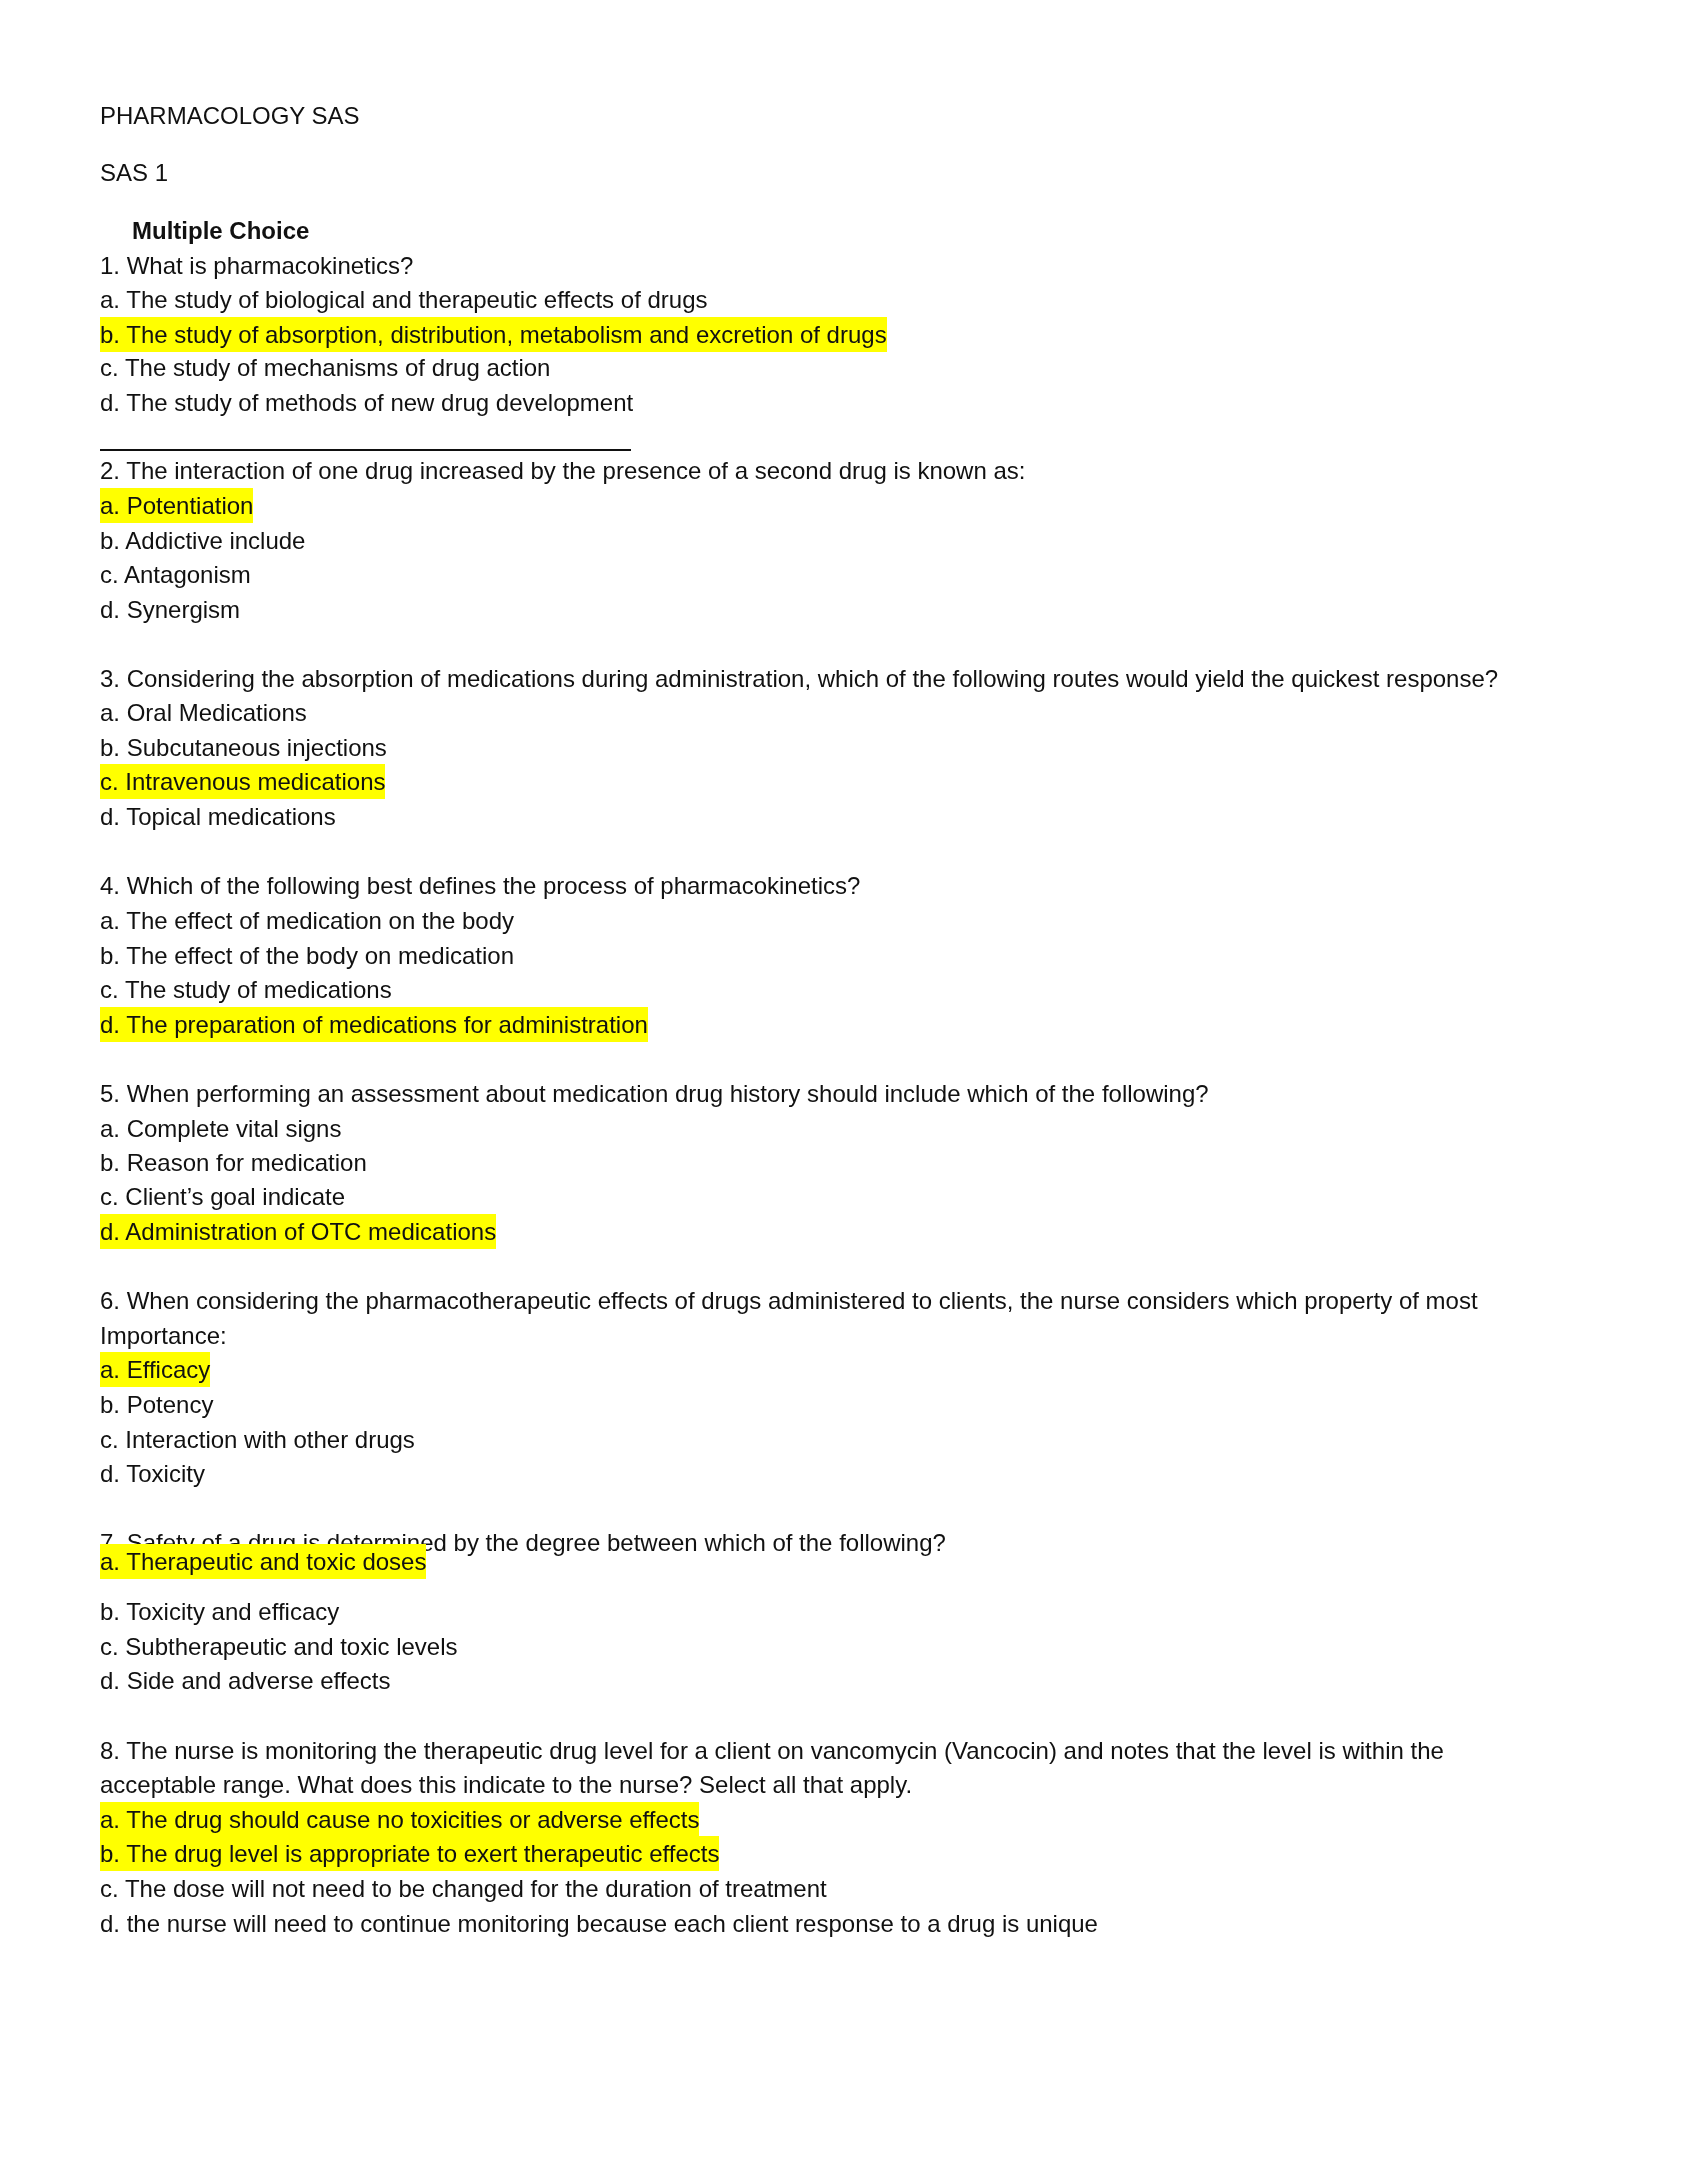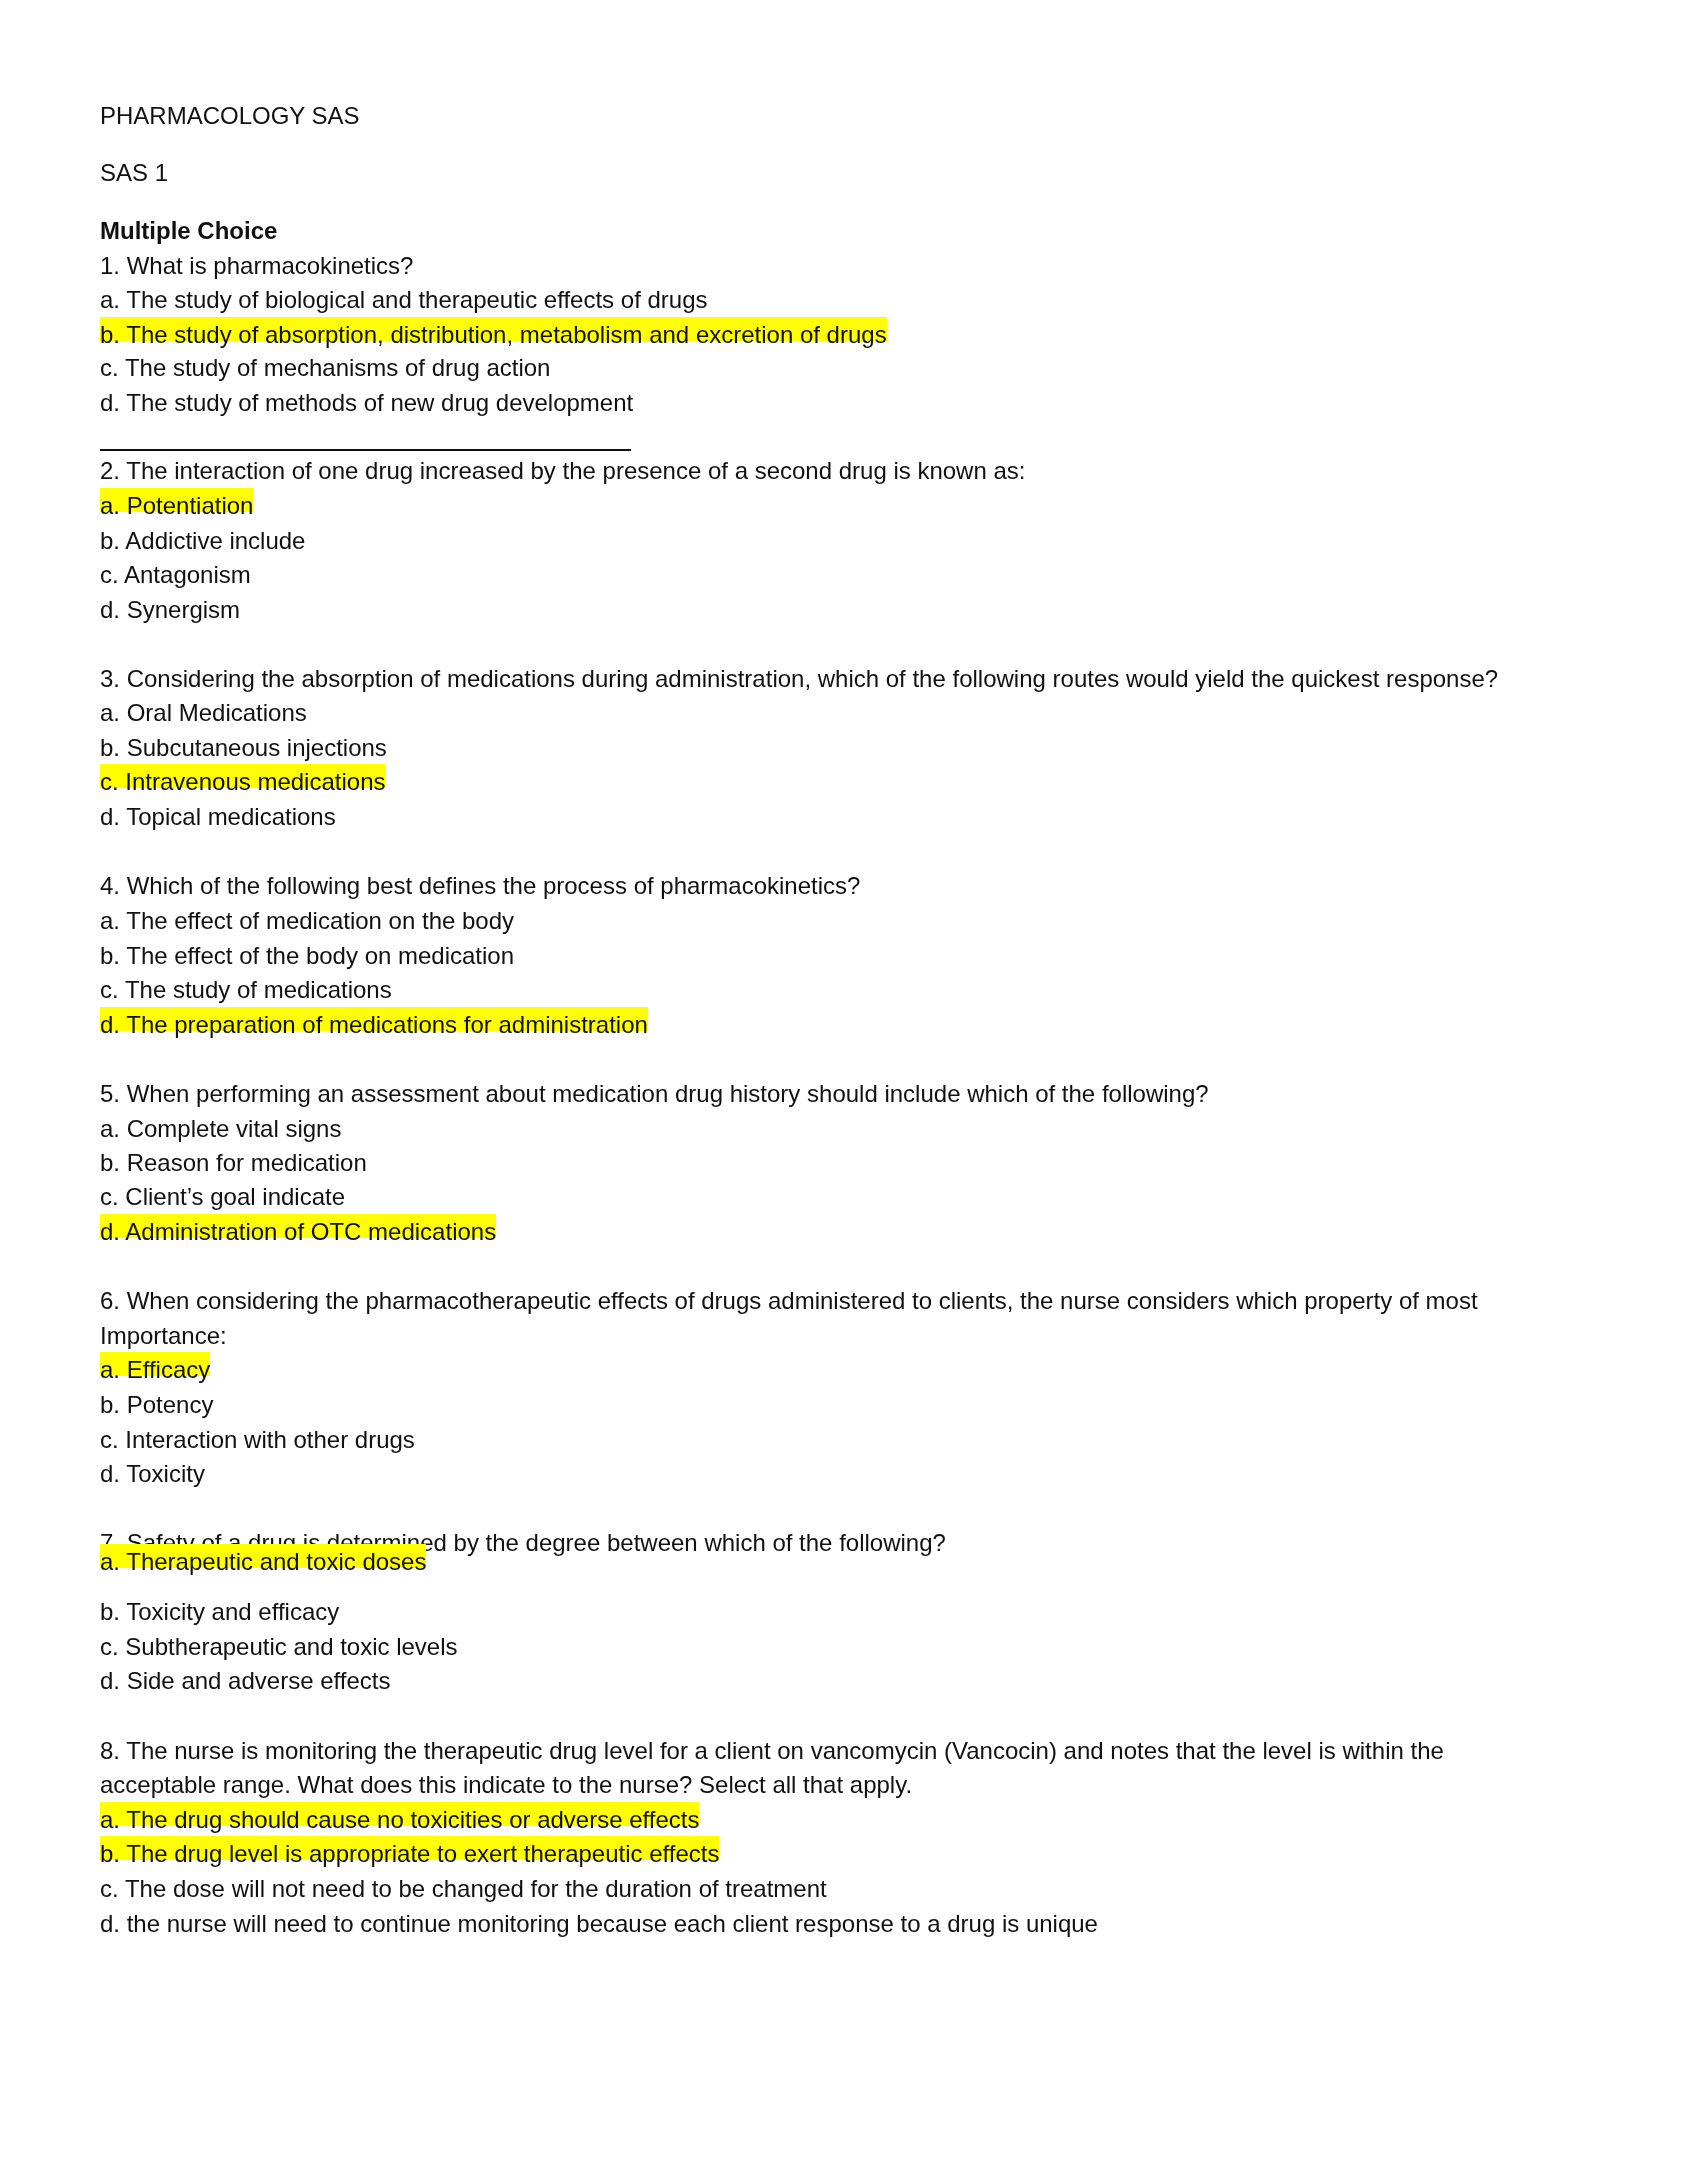--- a/index.html
+++ b/index.html
@@ -22,25 +22,25 @@
       width: 1485px;
     }
     .line {
       position: absolute;
       left: 0;
       height: 35px;
       line-height: 35px;
       font-size: 24px;
       white-space: nowrap;
     }
-    .bold { font-weight: bold; }
+    .bold { font-weight: bold; margin-left: 32px; }
     .hl {
       background: #ffff00;
       display: inline-block;
-      height: 24px;
+      height: 35px;
       line-height: 35px;
     }
     .rule {
       position: absolute;
       left: 0;
       width: 531px;
       height: 0;
       border-top: 2px solid #111111;
     }
   </style>

